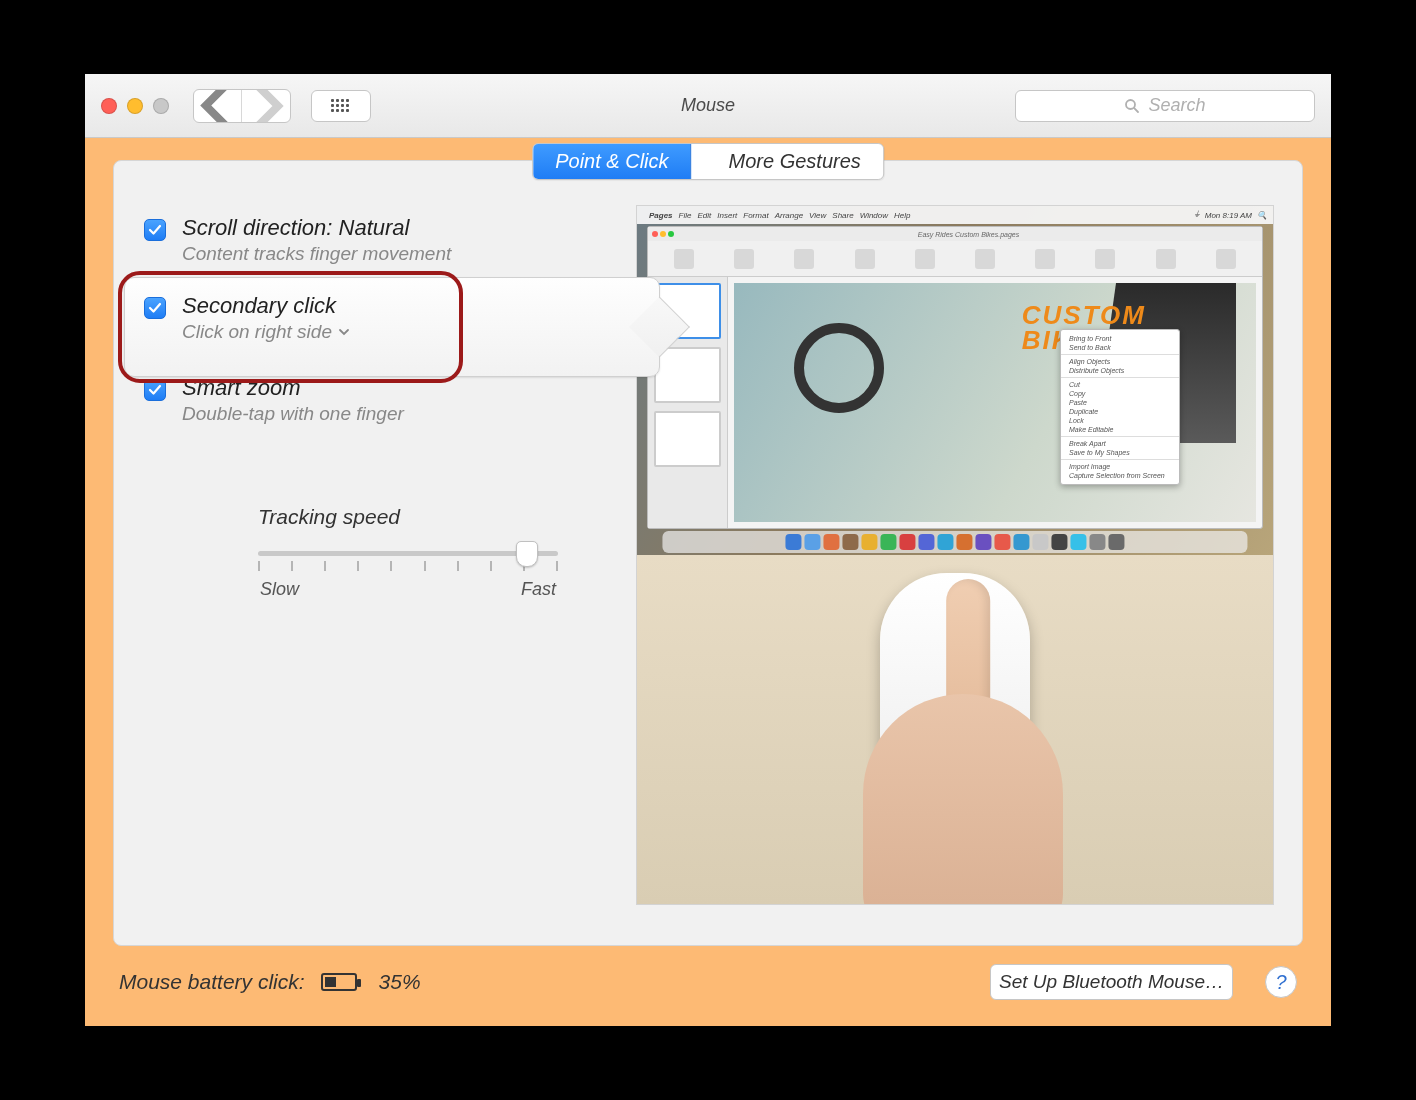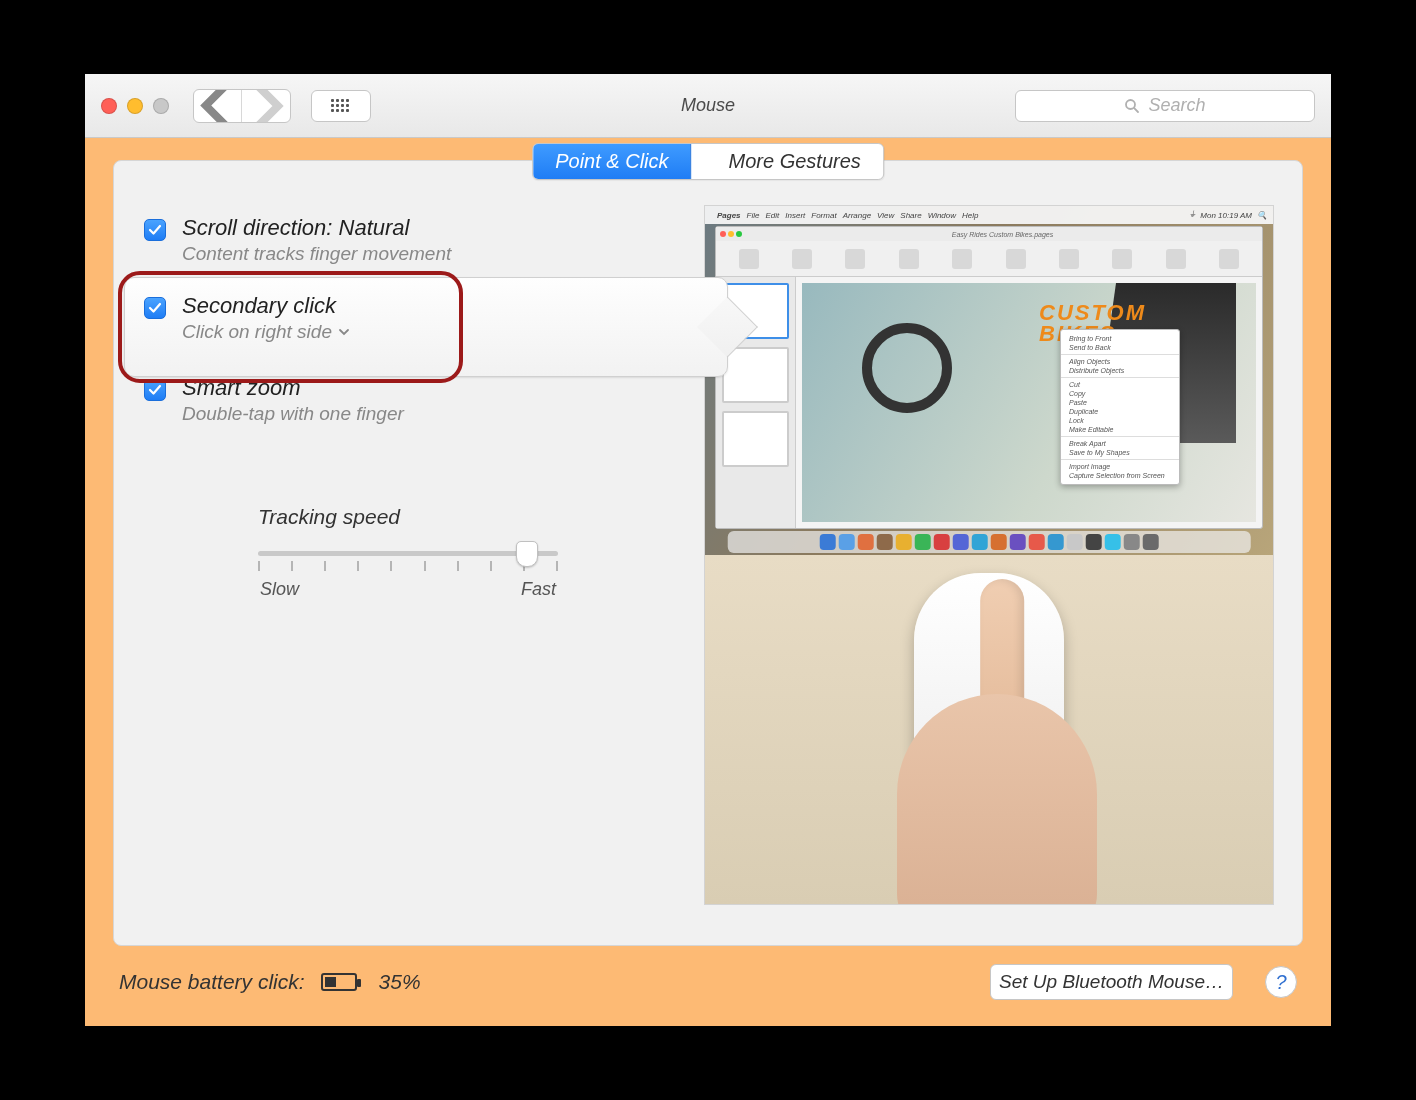--- a/index.html
+++ b/index.html
@@ -257,21 +257,21 @@
   .slider-labels {
     display: flex;
     justify-content: space-between;
     font-size: 18px;
     color: #555;
     margin-top: 6px;
     padding: 0 2px;
   }
   
   .right-col {
-    width: 570px;
+    width: 638px;
     margin-right: 28px;
     display: flex;
     flex-direction: column;
   }
   .preview {
     width: 100%;
     height: 700px;
     border: 1px solid #d3d3d3;
     background: #ddd;
     display: flex;
@@ -313,21 +313,21 @@
   }
   .app-titlebar .dots span{width:6px;height:6px;border-radius:50%;display:inline-block;margin-right:2px;}
   .app-toolbar{height:36px;background:#f0f0f0;border-bottom:0.5px solid #ccc; display:flex; align-items:center; justify-content:space-around; padding:0 6px;}
   .tb-ico{width:20px;height:20px;background:#d8d8d8;border-radius:3px;}
   .app-body{flex:1;display:flex;}
   .thumbs{width:80px;background:#e9e9e9;border-right:0.5px solid #ccc;padding:6px;display:flex;flex-direction:column;gap:8px;}
   .thumb-item{height:56px;background:#fff;border:2px solid #3e8fe8;border-radius:2px;}
   .thumb-item.inactive{border-color:#ccc;}
   .canvas{flex:1;position:relative;background:#fff;margin:6px;overflow:hidden;}
   .hero{position:absolute;inset:0;background:linear-gradient(120deg,#98b9be 0%, #cdd8cc 60%, #e6e6e0 100%);}
-  .hero-title{position:absolute;top:20px;right:110px;font-size:22px;font-weight:800;color:#ee8a1a;letter-spacing:2px;line-height:0.95;}
+  .hero-title{position:absolute;top:20px;right:110px;font-size:26px;font-weight:800;color:#ee8a1a;letter-spacing:2px;line-height:0.95;}
   .wheel{position:absolute;left:60px;top:40px;width:90px;height:90px;border:10px solid #333;border-radius:50%;}
   .bike-body{position:absolute;right:20px;top:0;width:150px;height:160px;background:linear-gradient(#2a2a2a,#5a5a5a);clip-path:polygon(20% 0,100% 0,100% 100%,5% 100%);}
   .ctx-menu{position:absolute;top:46px;right:76px;width:120px;background:#fff;border:0.5px solid #bbb;border-radius:3px;box-shadow:0 2px 6px rgba(0,0,0,0.3);font-size:7px;padding:4px 0;}
   .ctx-menu div{padding:1px 8px;color:#555;}
   .ctx-menu .sep{border-top:0.5px solid #ddd;margin:2px 0;padding:0;}
   .dock{
     position:absolute;bottom:2px;left:50%;transform:translateX(-50%);
     width:92%;height:22px;background:rgba(240,240,240,0.7);
     border-radius:6px;display:flex;align-items:center;gap:3px;
     padding:0 6px;justify-content:center;
@@ -534,21 +534,21 @@
                 <span>Edit</span>
                 <span>Insert</span>
                 <span>Format</span>
                 <span>Arrange</span>
                 <span>View</span>
                 <span>Share</span>
                 <span>Window</span>
                 <span>Help</span>
                 <span class="right">
                   <span>⏚</span>
-                  <span>Mon 10:19 AM</span>
+                  <span>Mon 8:19 AM</span>
                   <span>🔍</span>
                 </span>
               </div>
               <div class="app-window">
                 <div class="app-titlebar">
                   <span class="dots">
                     <span style="background:#ff5f57"></span><span style="background:#ffbd2e"></span><span style="background:#28c840"></span>
                   </span>
                   <span style="margin:0 auto">Easy Rides Custom Bikes.pages</span>
                 </div>

